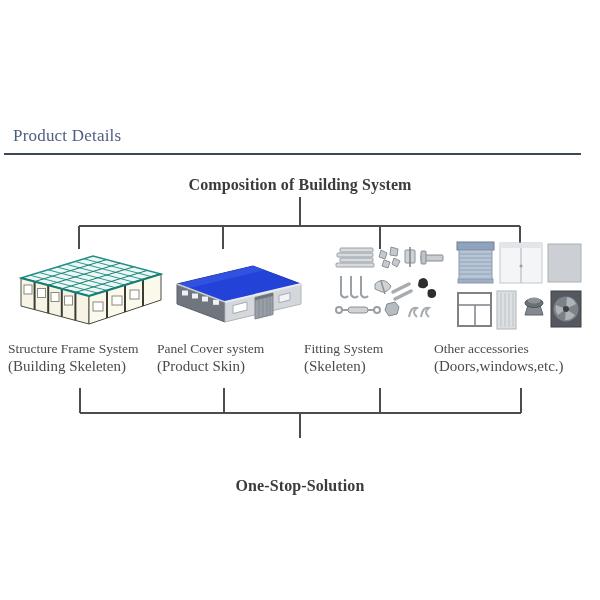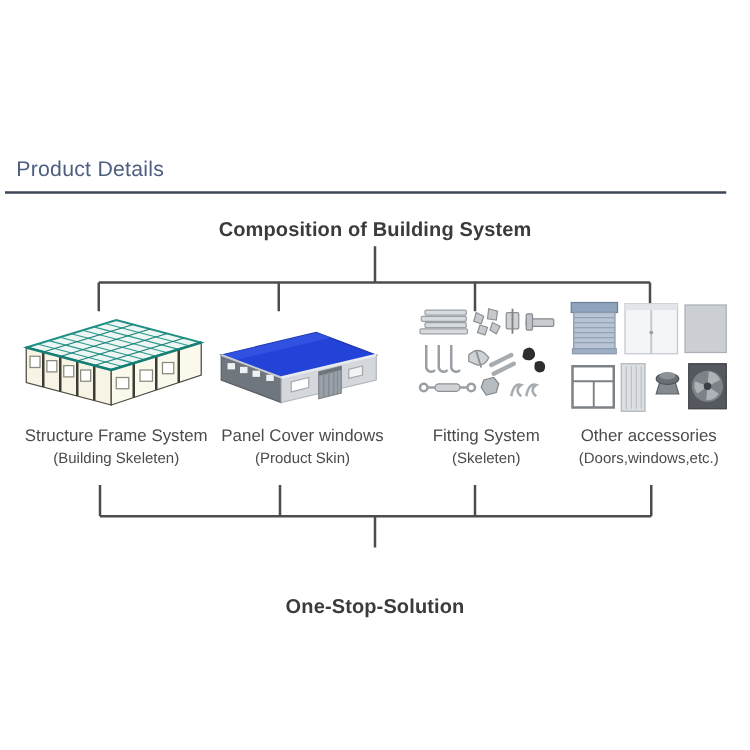--- a/index.html
+++ b/index.html
@@ -1,39 +1,39 @@
 <!DOCTYPE html>
 <html><head>
 <meta charset="utf-8">
 <style>
   html,body{margin:0;padding:0;background:#fff;}
   .canvas{
     position:relative;width:600px;height:600px;background:#ffffff;overflow:hidden;
-    font-family:Liberation Sans, sans-serif;
+    font-family:Liberation Serif, serif;
   }
   .heading{
     position:absolute;left:13px;top:126px;
     font-size:17px;font-weight:500;color:#4d5e80;letter-spacing:.2px;
   }
   .rule{
     position:absolute;left:4px;top:153px;width:577px;height:2px;background:#3d4856;
   }
   .diagram-title{
     position:absolute;left:300px;top:176px;transform:translateX(-50%);
     font-size:16px;font-weight:700;color:#3b3b3b;white-space:nowrap;letter-spacing:.1px;text-align:center;
   }
   .solution{
     position:absolute;left:300px;top:444px;transform:translateX(-50%);
     font-size:16px;font-weight:700;color:#3b3b3b;white-space:nowrap;letter-spacing:.1px;margin-top:33px;
   }
   .connectors{position:absolute;left:0;top:0;width:600px;height:600px;pointer-events:none;}
   .item-img{position:absolute;}
-  .label-block{position:absolute;width:170px;text-align:center;color:#4b4b4b;}
+  .label-block{position:absolute;width:170px;color:#4b4b4b;}
   .label-main{font-size:13.5px;line-height:16px;}
-  .label-sub{font-size:12px;line-height:15px;margin-top:2px;}
+  .label-sub{font-size:15px;line-height:15px;margin-top:2px;}
   .lb1{left:8px;top:341px;}
   .lb2{left:157px;top:341px;}
   .lb3{left:304px;top:341px;}
   .lb4{left:434px;top:341px;}
 </style>
 </head>
 <body>
 
 <div class="canvas">
 
@@ -243,21 +243,21 @@
       <path d="M111 70 l-10 -4 a11 11 0 0 0 2 10 z"></path>
     </g>
     <circle cx="111" cy="70" r="3" fill="#3c4045"></circle>
   </svg>
 
   <div class="label-block lb1">
     <div class="label-main">Structure Frame System</div>
     <div class="label-sub">(Building Skeleten)</div>
   </div>
   <div class="label-block lb2">
-    <div class="label-main">Panel Cover windows</div>
+    <div class="label-main">Panel Cover system</div>
     <div class="label-sub">(Product Skin)</div>
   </div>
   <div class="label-block lb3">
     <div class="label-main">Fitting System</div>
     <div class="label-sub">(Skeleten)</div>
   </div>
   <div class="label-block lb4">
     <div class="label-main">Other accessories</div>
     <div class="label-sub">(Doors,windows,etc.)</div>
   </div>

